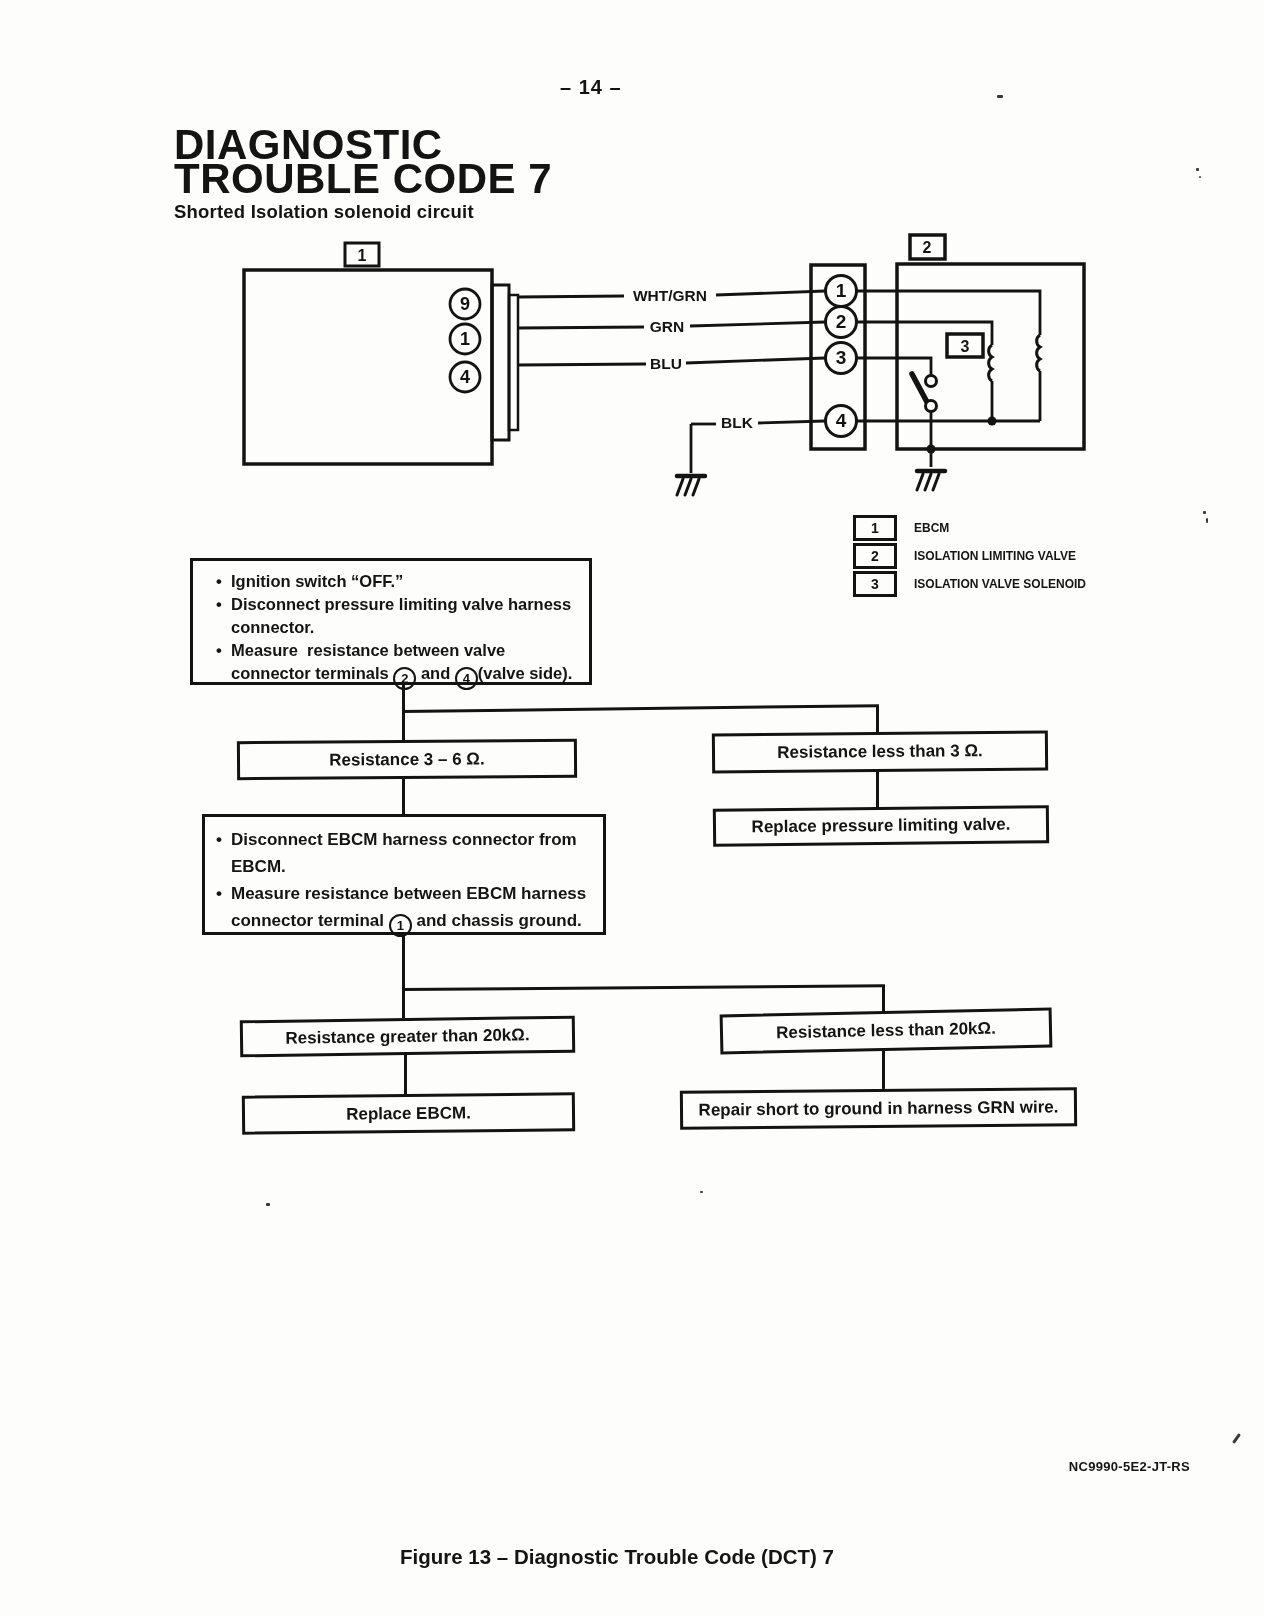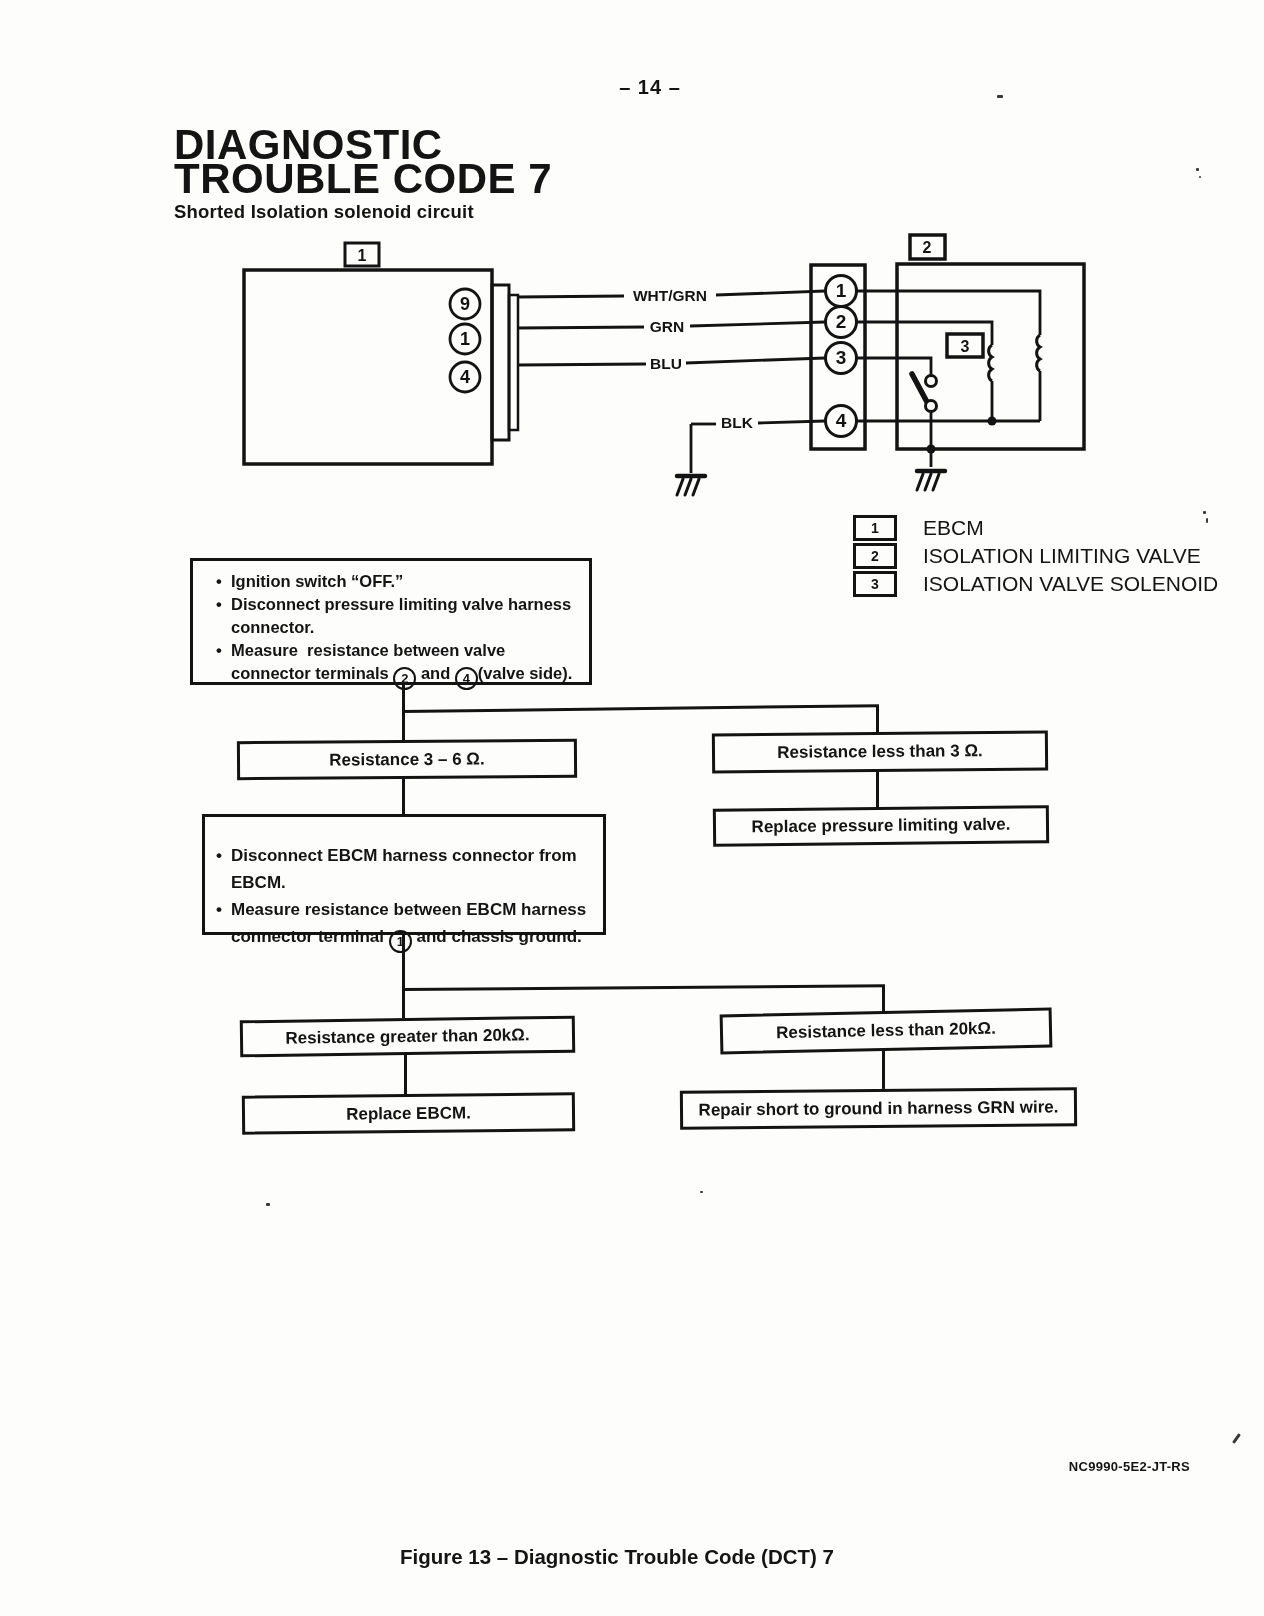--- a/index.html
+++ b/index.html
@@ -1,43 +1,43 @@
 <!DOCTYPE html>
 <html><head>
 <meta charset="utf-8">
 <title>Scanned manual page</title>
 <style>
   html,body{margin:0;padding:0;background:#888;}
   .page{position:relative;width:1264px;height:1616px;margin:0 auto;background:#fdfdfc;
         font-family:"Liberation Sans","DejaVu Sans",sans-serif;color:#141414;overflow:hidden;}
   .abs{position:absolute;}
 
-  .page-number{position:absolute;top:76px;left:560px;width:180px;text-align:center;
+  .page-number{position:absolute;top:76px;left:560px;width:180px;text-align:left;
                font-size:20px;font-weight:bold;letter-spacing:1px;}
   .title-block{position:absolute;left:174px;top:128px;}
   .title-line{font-size:42px;font-weight:bold;line-height:34px;letter-spacing:0.5px;}
   .subtitle{font-size:18.5px;font-weight:bold;margin-top:5px;letter-spacing:0.2px;}
 
   svg text{font-family:"Liberation Sans","DejaVu Sans",sans-serif;font-weight:bold;fill:#131313;}
 
   .legend{position:absolute;left:853px;top:517px;}
   .legend-row{display:flex;align-items:center;margin-bottom:7px;height:21px;}
   .legend-key{width:38px;height:20px;border:3px solid #131313;text-align:center;
               font-size:14px;font-weight:bold;line-height:20px;flex:0 0 auto;}
-  .legend-label{font-size:21px;font-weight:normal;padding-left:26px;white-space:nowrap;}
+  .legend-label{font-size:12px;font-weight:bold;padding-left:17px;white-space:nowrap;}
 
   .fl-box{position:absolute;border:3px solid #131313;background:#fdfdfc;box-sizing:border-box;}
   .fl-step{font-size:16.5px;font-weight:bold;}
   .fl-result{display:flex;align-items:center;justify-content:center;
              font-size:17px;font-weight:bold;text-align:center;}
   .fl-line{position:absolute;background:#131313;}
   .bullet{position:relative;}
   .bullet::before{content:"•";position:absolute;left:-15px;top:0;}
   .step1-list{padding:9px 4px 4px 38px;line-height:23px;}
-  .step2-list{padding:9px 4px 4px 26px;line-height:27px;font-size:17px;margin-top:16px;}
+  .step2-list{padding:9px 4px 4px 26px;line-height:27px;font-size:17px;}
   .circ{display:inline-flex;align-items:center;justify-content:center;
         width:19px;height:19px;border:2px solid #131313;border-radius:50%;
         font-size:13px;font-weight:bold;vertical-align:-4px;line-height:1;}
   .keep-space{white-space:pre-wrap;}
 
   .rot-04{transform:rotate(-0.4deg);}
   .rot-05{transform:rotate(-0.5deg);}
   .rot-06{transform:rotate(-0.6deg);}
   .rot-08{transform:rotate(-0.8deg);}
   .rot-12{transform:rotate(-1.2deg);}

